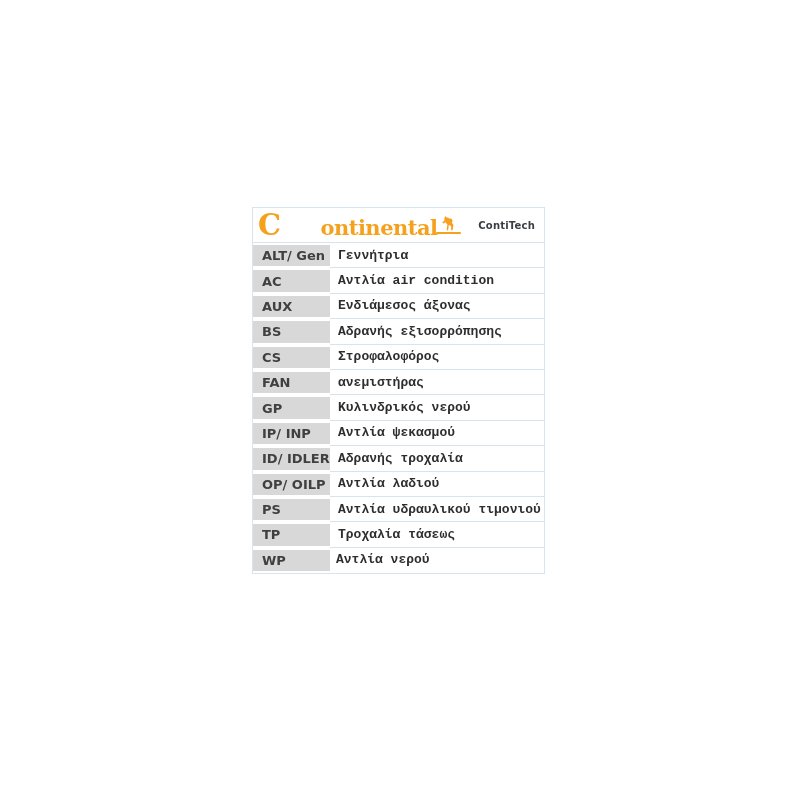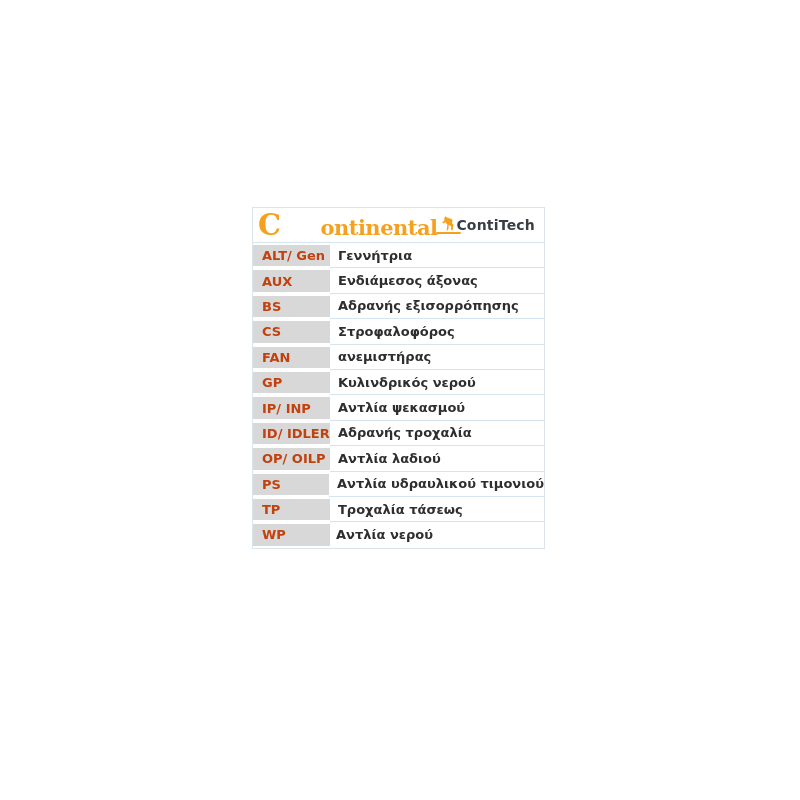--- a/index.html
+++ b/index.html
@@ -66,55 +66,56 @@
   .horse-line {
     position: absolute;
     left: -5px;
     right: -5px;
     bottom: -2px;
     height: 2px;
     background: #f5a11e;
     border-radius: 1px;
   }
   .contitech {
-    font-size: 14px;
+    font-size: 10px;
     font-weight: bold;
     color: #3a3e44;
     letter-spacing: 0.2px;
   }
   .rows { display: block; }
   .row {
     display: flex;
     height: 25.4px;
     background: #ffffff;
   }
   .abbr {
     width: 77px;
     box-sizing: border-box;
     background: #d8d8d9;
     margin: 2px 0;
     padding-left: 9px;
     display: flex;
     align-items: center;
     font-size: 13px;
     font-weight: bold;
-    color: #c2410c;
+    color: #404040;
     white-space: nowrap;
   }
   .desc {
     flex: 1;
     box-sizing: border-box;
     border-bottom: 1px solid #d6e4ef;
     padding-left: 8px;
     display: flex;
     align-items: center;
     font-size: 13px;
     font-weight: bold;
     color: #2e2e2e;
     white-space: nowrap;
+    font-family: Liberation Mono, monospace;
   }
   .row:last-child .desc { border-bottom-color: transparent; padding-left: 6px; }
 </style>
 </head>
 <body>
 
 <div class="canvas">
   <div class="legend-table">
 
     <div class="brand-header">
@@ -128,20 +129,24 @@
           <span class="horse-line"></span>
         </span>
       </div>
       <span class="contitech">ContiTech</span>
     </div>
 
     <div class="rows">
       <div class="row">
         <div class="abbr">ALT/ Gen</div>
         <div class="desc">Γεννήτρια</div>
+      </div>
+      <div class="row">
+        <div class="abbr">AC</div>
+        <div class="desc">Αντλία air condition</div>
       </div>
       <div class="row">
         <div class="abbr">AUX</div>
         <div class="desc">Ενδιάμεσος άξονας</div>
       </div>
       <div class="row">
         <div class="abbr">BS</div>
         <div class="desc">Αδρανής εξισορρόπησης</div>
       </div>
       <div class="row">

